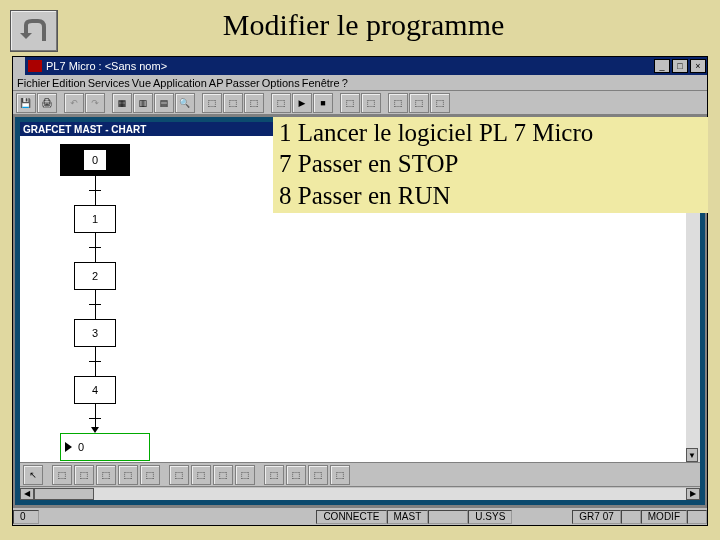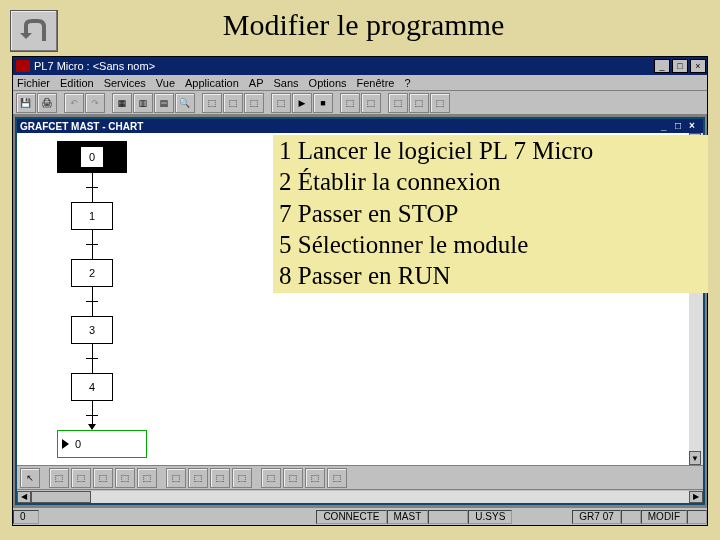--- a/index.html
+++ b/index.html
@@ -34,40 +34,41 @@
   background: #c0c0c0;
   border: 1px solid #000;
 }
 .titlebar {
   height: 18px;
   background: linear-gradient(#0a246a,#0a246a);
   color: #fff;
   display: flex; align-items: center;
   font: 11px Arial, sans-serif;
   padding-left: 3px;
+  margin-left: 12px;
 }
 .titlebar .tb-icon {
   width: 14px; height: 12px;
   background: #a00; margin-right: 4px;
 }
 .titlebar .tb-text { flex: 1; }
 .titlebar .win-btn {
   width: 16px; height: 14px;
   background: #c0c0c0;
   border: 1px solid #000;
   margin: 0 1px; font: 9px Arial;
   display: flex; align-items: center; justify-content: center;
   color: #000;
 }
 .menubar {
   height: 16px;
   background: #c0c0c0;
   display: flex; align-items: center;
   font: 11px Arial, sans-serif;
-  padding-left: 4px; gap: 10px;
+  padding-left: 4px; gap: 2px;
   border-bottom: 1px solid #808080;
 }
 .toolbar {
   height: 24px;
   background: #c0c0c0;
   border-bottom: 1px solid #808080;
   display: flex; align-items: center;
   padding: 0 3px; gap: 1px;
 }
 .tbtn {
@@ -83,21 +84,21 @@
 
 .client {
   position: relative;
   width: 100%; height: calc(100% - 18px - 16px - 24px - 18px);
   background: #808080;
 }
 .child-window {
   position: absolute;
   left: 2px; top: 2px; right: 2px; bottom: 2px;
   background: #c0c0c0;
-  border: 2px solid #0c4a6e;
+  border: 5px solid #0c4a6e;
 }
 .child-title {
   height: 14px;
   background: #0a246a;
   color: #fff;
   font: bold 10px Arial;
   display: flex; align-items: center;
   padding-left: 3px;
   justify-content: space-between;
 }
@@ -214,21 +215,21 @@
   width: 0;height:0;
   border-top: 5px solid transparent;
   border-bottom: 5px solid transparent;
   border-left: 7px solid #000;
   margin-left: 4px;
 }
 
 
 .overlay {
   position: absolute;
-  left: 273px; top: 135px;
+  left: 273px; top: 117px;
   width: 435px;
   background: #f0eaa4;
   font: 25px "Times New Roman", serif;
   color: #000;
   line-height: 1.25;
   padding: 0 6px 2px 6px;
 }
 .overlay div { white-space: nowrap; }
 </style>
 </head>
@@ -253,21 +254,21 @@
     <div class="win-btn">×</div>
   </div>
 
   <div class="menubar">
     <span>Fichier</span>
     <span>Edition</span>
     <span>Services</span>
     <span>Vue</span>
     <span>Application</span>
     <span>AP</span>
-    <span>Sans</span>
+    <span>Passer</span>
     <span>Options</span>
     <span>Fenêtre</span>
     <span>?</span>
   </div>
 
   <div class="toolbar">
     <div class="tbtn">💾</div>
     <div class="tbtn">🖨</div>
     <div class="tsep"></div>
     <div class="tbtn disabled">↶</div>
@@ -396,17 +397,15 @@
     <div class="cell">GR7 07</div>
     <div class="cell" style="width:20px;"></div>
     <div class="cell">MODIF</div>
     <div class="cell" style="width:20px;"></div>
   </div>
 
 </div>
 
 <div class="overlay">
   <div>1 Lancer le logiciel PL 7 Micro</div>
-  <div>2 Établir la connexion</div>
   <div>7 Passer en STOP</div>
-  <div>5 Sélectionner le module</div>
   <div>8 Passer en RUN</div>
 </div>
 
 </body></html>

